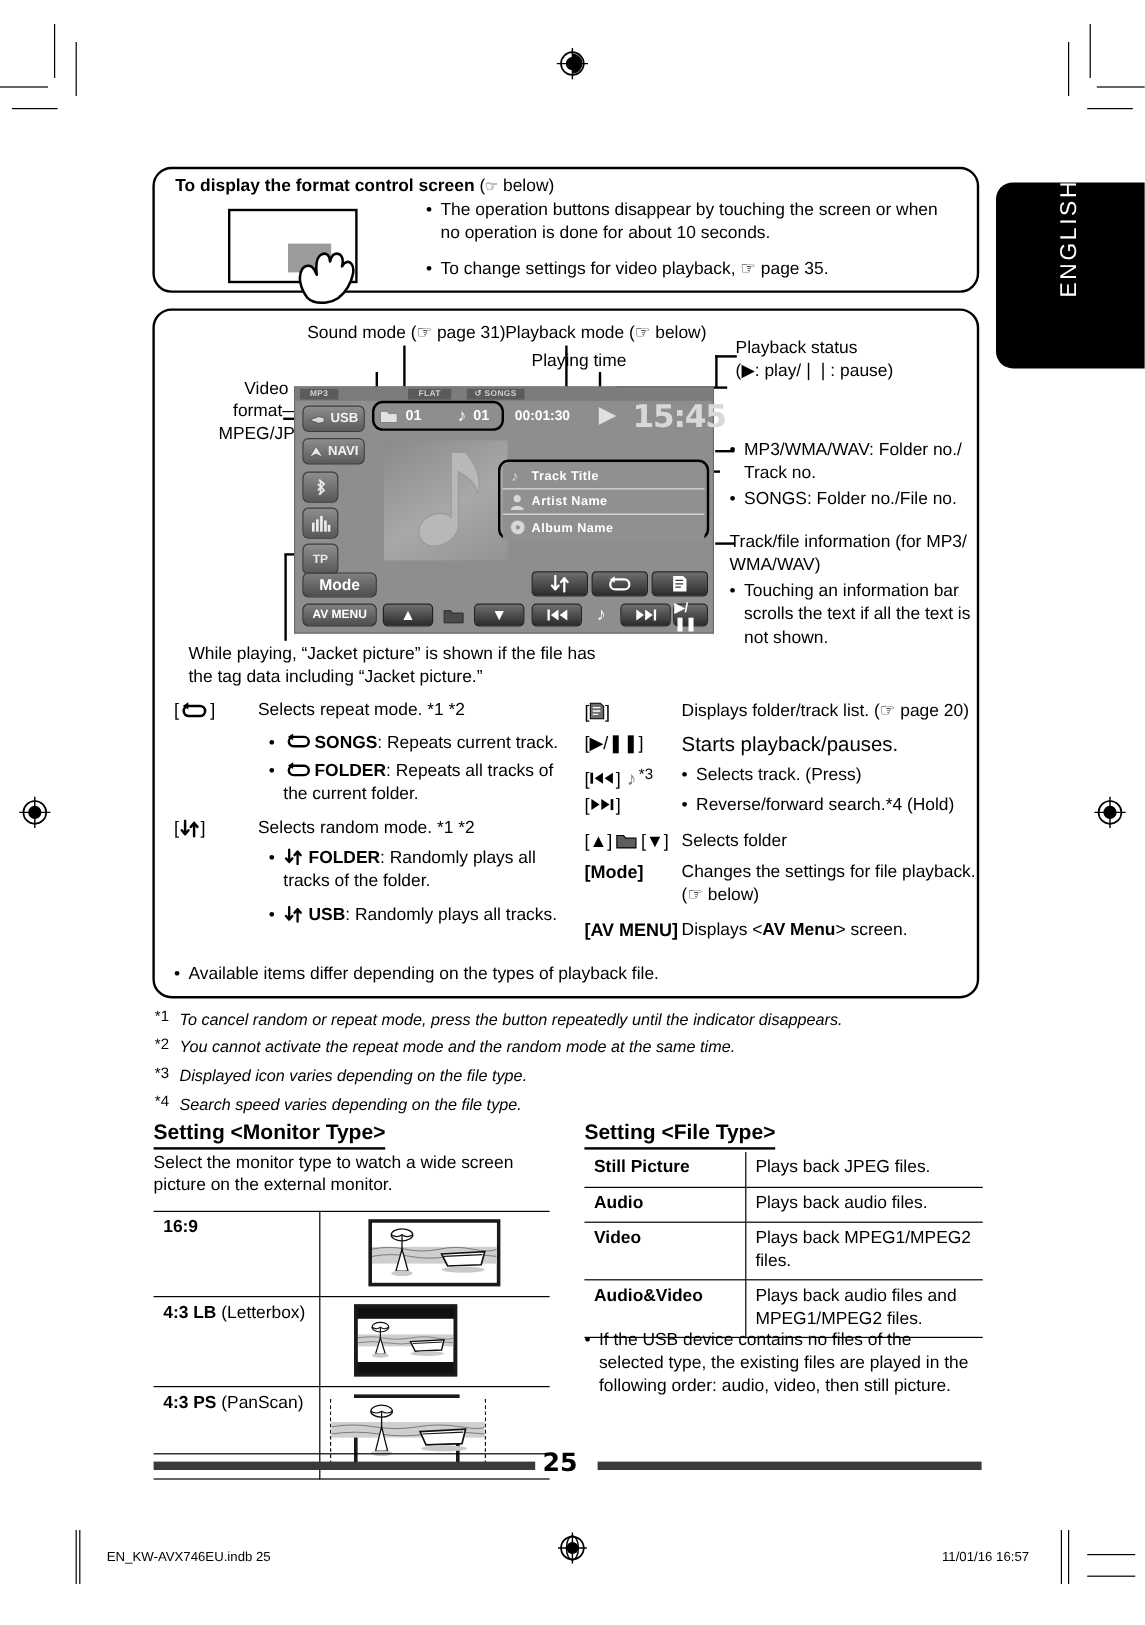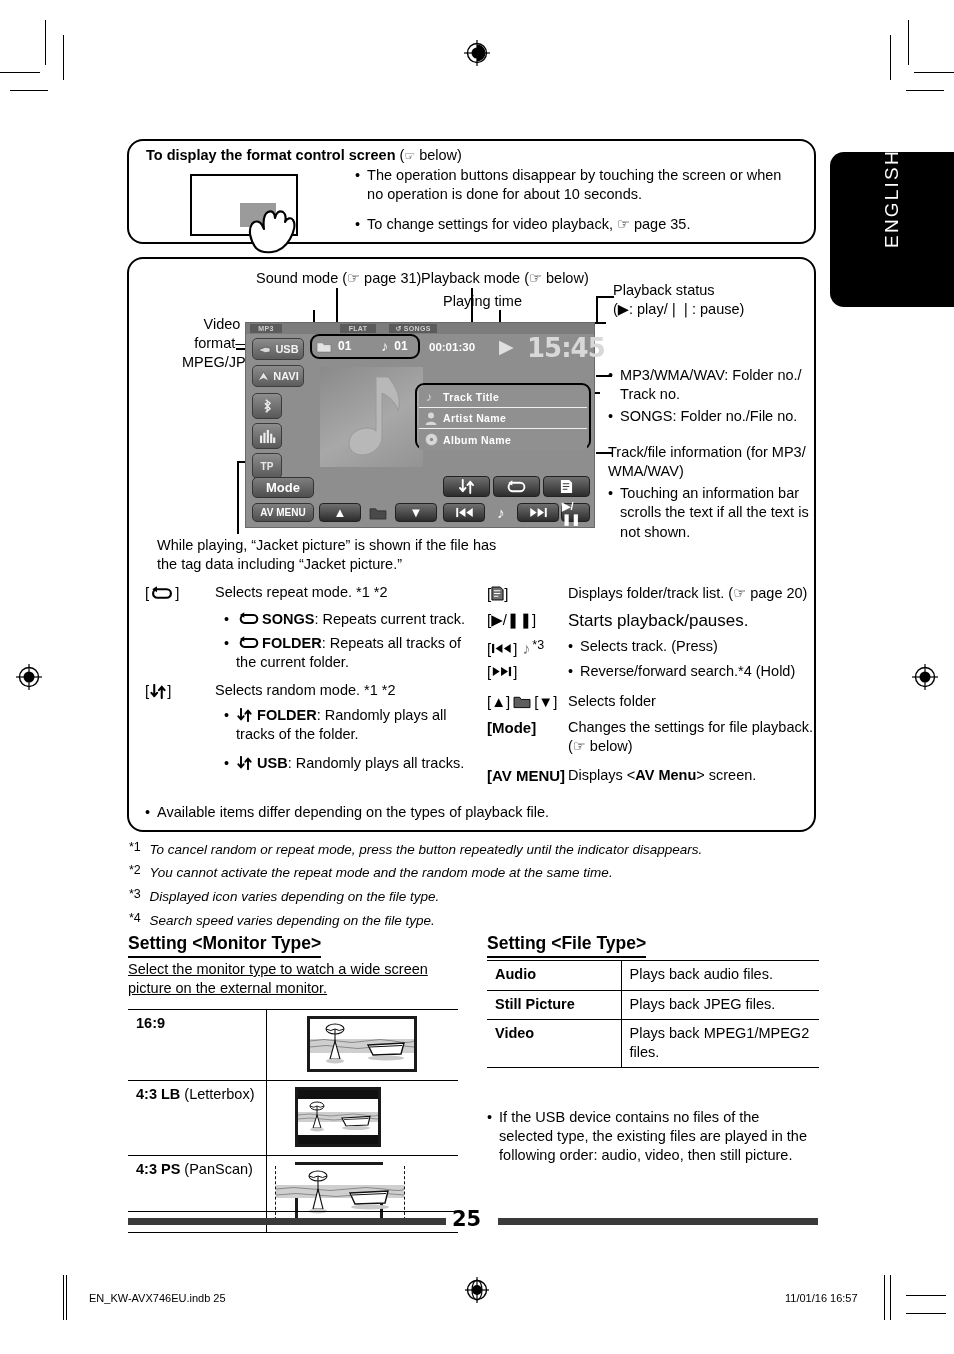--- a/index.html
+++ b/index.html
@@ -553,21 +553,21 @@
 <div class="t" style="left:129px;top:886px;width:690px;font-size:13.5px;">
   <span class="sm" style="vertical-align:3px;">*3</span>
   <span class="i" style="margin-left:5px;">Displayed icon varies depending on the file type.</span>
 </div>
 <div class="t" style="left:129px;top:910px;width:690px;font-size:13.5px;">
   <span class="sm" style="vertical-align:3px;">*4</span>
   <span class="i" style="margin-left:5px;">Search speed varies depending on the file type.</span>
 </div>
 
 <div class="t b" style="left:128px;top:932px;font-size:17.5px;border-bottom:2px solid #000;padding-bottom:1px;">Setting &lt;Monitor Type&gt;</div>
-<div class="t" style="left:128px;top:960px;width:330px;font-size:14.5px;text-decoration:underline;">Select the monitor type to watch a wide screen picture on the external monitor.</div>
+<div class="t" style="left:128px;top:960px;width:330px;font-size:14.5px;">Select the monitor type to watch a wide screen picture on the external monitor.</div>
 
 <table class="tbl" style="left:128px;top:1009px;width:330px;">
   <tbody>
       <tr>
     <td class="rule-t rule-b rule-r" style="width:138px;height:65px;">
       <span class="b">16:9</span><span></span>
     </td>
     <td class="rule-t rule-b" style="width:192px;">
       <div class="mon" style="width:110px;height:56px;margin:2px auto;">
         <div class="frame" style="left:0;top:0;width:110px;height:56px;">
@@ -645,31 +645,35 @@
     </td>
   </tr>
 </tbody>
   </table>
 
 <div class="t b" style="left:487px;top:932px;font-size:17.5px;border-bottom:2px solid #000;padding-bottom:1px;">Setting &lt;File Type&gt;</div>
 
 <table class="tbl" style="left:487px;top:960px;width:332px;">
   <tbody>
       <tr>
+    <td class="rule-b rule-r b">Still Picture</td>
+    <td class="rule-b">Plays back JPEG files.</td>
+  </tr>
+  <tr>
     <td class="rule-t rule-b rule-r b" style="width:134px;">Audio</td>
     <td class="rule-t rule-b">Plays back audio files.</td>
-  </tr>
-  <tr>
-    <td class="rule-b rule-r b">Still Picture</td>
-    <td class="rule-b">Plays back JPEG files.</td>
   </tr>
   <tr>
     <td class="rule-b rule-r b">Video</td>
     <td class="rule-b">Plays back MPEG1/MPEG2 files.</td>
   </tr>
+  <tr>
+    <td class="rule-bb rule-r b">Audio&amp;Video</td>
+    <td class="rule-bb" style="width:198px;">Plays back audio files and MPEG1/MPEG2 files.</td>
+  </tr>
 </tbody>
   </table>
 
 <div class="t" style="left:487px;top:1108px;width:320px;font-size:14.5px;">
   <div class="bullet-row">
       <span class="bullet-dot">•</span>
     <span>If the USB device contains no files of the selected type, the existing files are played in the following order: audio, video, then still picture.</span>
     </div>
 </div>
 

